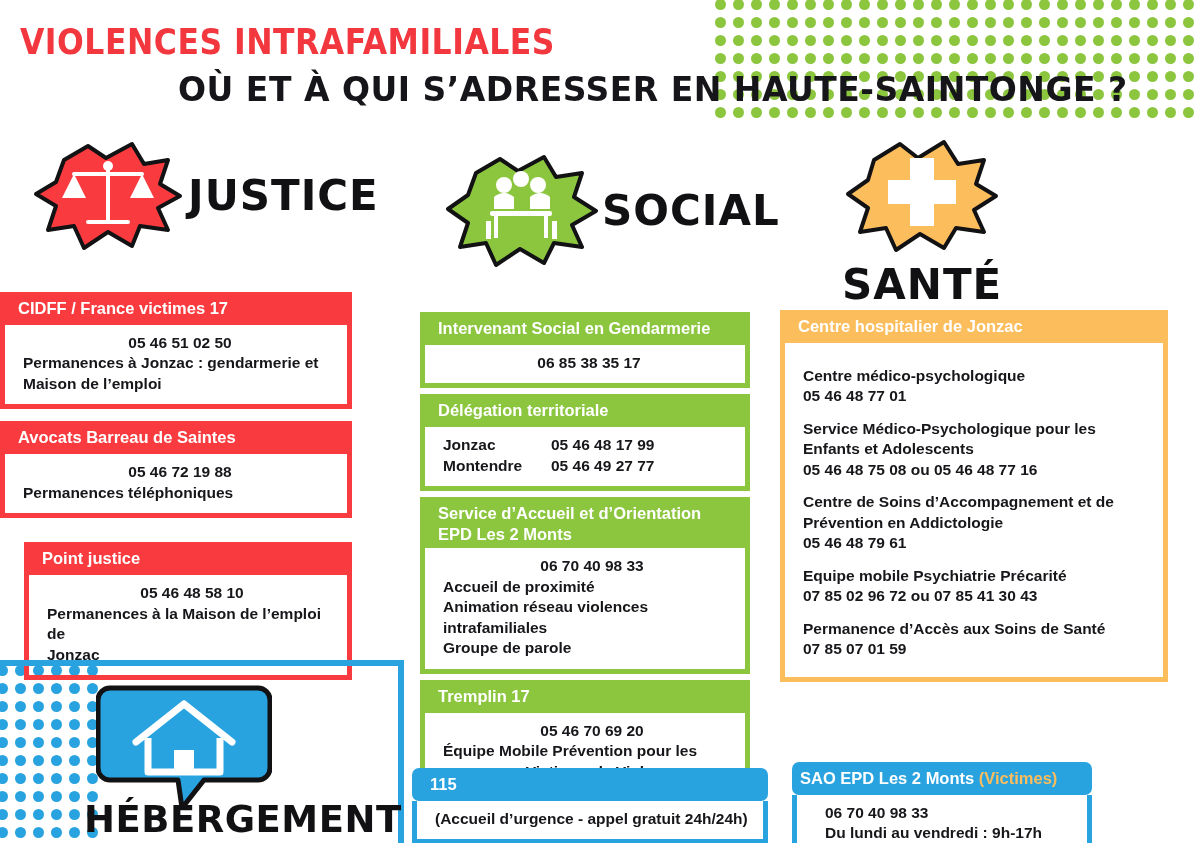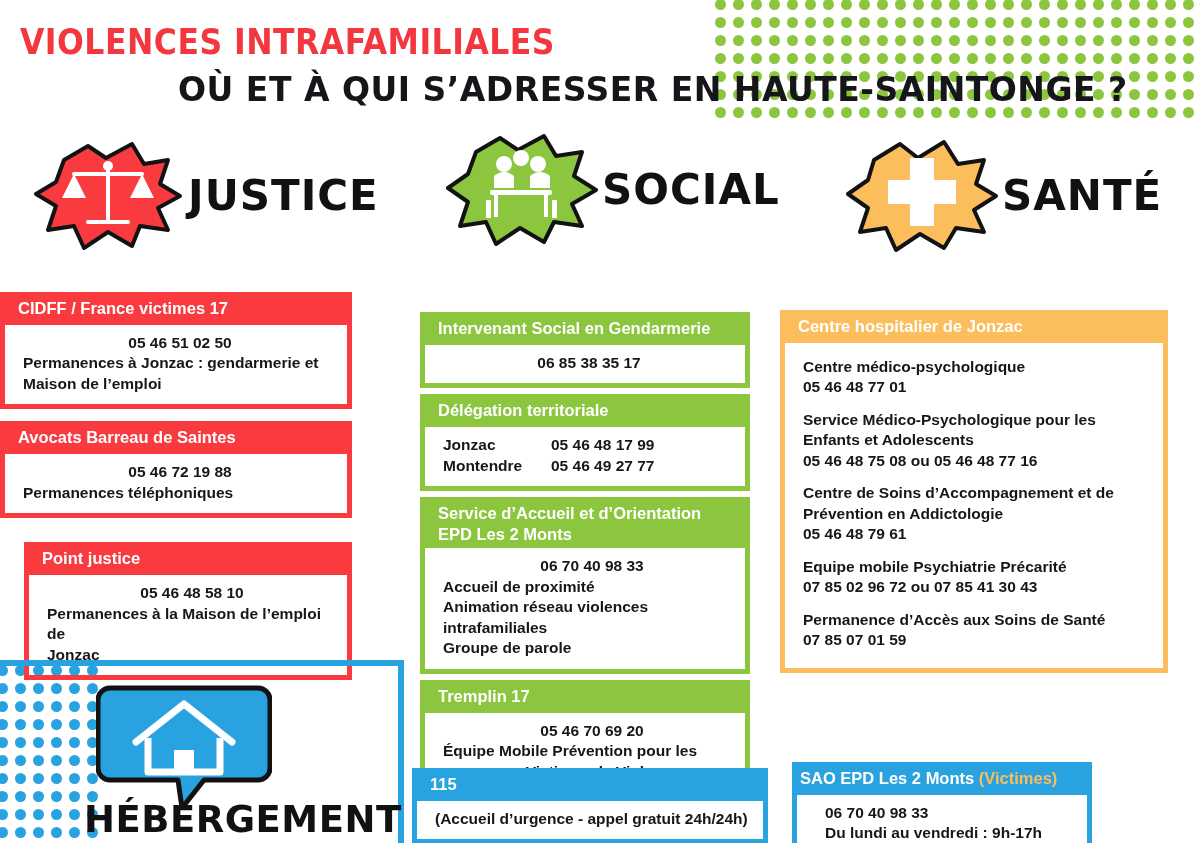--- a/index.html
+++ b/index.html
@@ -97,21 +97,21 @@
     color: #fff;
     font-weight: bold;
     font-size: 16.5px;
     padding: 7px 10px 7px 18px;
     box-sizing: border-box;
     font-family: "Liberation Sans", sans-serif;
   }
   .band.red { background: #f93b3f; }
   .band.green { background: #8cc63f; }
   .band.orange { background: #fcbd5c; }
-  .band.blue { background: #29a3e0; }
+  .band.blue { background: #29a3e0; border-radius: 7px; }
 
   .bodybox {
     box-sizing: border-box;
     padding: 8px 10px 10px 18px;
     font-size: 15.5px;
     font-weight: bold;
     color: #17171b;
     line-height: 1.32;
   }
   .bodybox .plain { font-weight: bold; }
@@ -921,42 +921,42 @@
           <line x1="60" y1="92" x2="100" y2="92"></line>
           <path d="M46 44 L34 68 L58 68 Z" fill="#ffffff" stroke="none"></path>
           <path d="M114 44 L102 68 L126 68 Z" fill="#ffffff" stroke="none"></path>
           <circle cx="80" cy="36" r="5" fill="#ffffff" stroke="none"></circle>
         </g>
       </svg>
     </div>
     <div class="cat-label">JUSTICE</div>
   </div>
 
-  <div class="cat" style="left:442px; top:124px;">
+  <div class="cat" style="left:442px; top:145px;">
     <div class="burst">
       <svg width="160" height="130" viewBox="0 0 160 130">
         <path d="M34 28 L58 14 L76 26 L102 12 L114 32 L140 28 L132 52 L154 66 L130 80 L140 102 L112 98 L102 118 L78 104 L54 120 L44 98 L18 102 L26 78 L6 64 L26 50 Z" fill="#8cc63f" stroke="#121214" stroke-width="4" stroke-linejoin="round"></path>
         <g fill="#ffffff">
           <circle cx="62" cy="40" r="8"></circle>
           <circle cx="96" cy="40" r="8"></circle>
           <circle cx="79" cy="34" r="8"></circle>
           <rect x="48" y="66" width="62" height="5" rx="2"></rect>
           <rect x="52" y="71" width="4" height="22"></rect>
           <rect x="102" y="71" width="4" height="22"></rect>
           <path d="M52 52 q10 -8 20 0 v12 h-20 z"></path>
           <path d="M88 52 q10 -8 20 0 v12 h-20 z"></path>
           <rect x="44" y="76" width="5" height="18"></rect>
           <rect x="110" y="76" width="5" height="18"></rect>
         </g>
       </svg>
     </div>
     <div class="cat-label">SOCIAL</div>
   </div>
 
-  <div class="cat" style="left:842px; top:130px;">
+  <div class="cat" style="left:842px; top:130px;flex-direction:column;">
     <div class="burst">
       <svg width="160" height="130" viewBox="0 0 160 130">
         <path d="M32 30 L58 14 L76 28 L102 12 L116 34 L142 30 L134 54 L154 66 L132 80 L142 102 L114 98 L102 118 L78 104 L54 120 L44 98 L18 102 L26 78 L6 64 L26 50 Z" fill="#fcbd5c" stroke="#121214" stroke-width="4" stroke-linejoin="round"></path>
         <path d="M68 28 h24 v22 h22 v24 h-22 v22 h-24 v-22 h-22 v-24 h22 z" fill="#ffffff"></path>
       </svg>
     </div>
     <div class="cat-label">SANTÉ</div>
   </div>
 
   <div class="col" style="left:0px; top:292px; width:352px;">
@@ -1029,21 +1029,21 @@
         <div class="plain">Équipe Mobile Prévention pour les</div>
         <div class="plain">personnes Victimes de Violences</div>
       </div>
     </div>
   </div>
 
   <div class="col" style="left:780px; top:310px; width:388px;">
     <div class="band orange">Centre hospitalier de Jonzac</div>
     <div class="bodybox edge-orange" style="padding-top:14px; padding-bottom:18px;">
 
-      <div style="margin-bottom:12px;">
+      <div style="margin-bottom:12px;margin-top:9px;">
         <div>Centre médico-psychologique</div>
         <div>05 46 48 77 01</div>
       </div>
 
       <div style="margin-bottom:12px;">
         <div>Service Médico-Psychologique pour les</div>
         <div>Enfants et Adolescents</div>
         <div>05 46 48 75 08 ou 05 46 48 77 16</div>
       </div>
 

